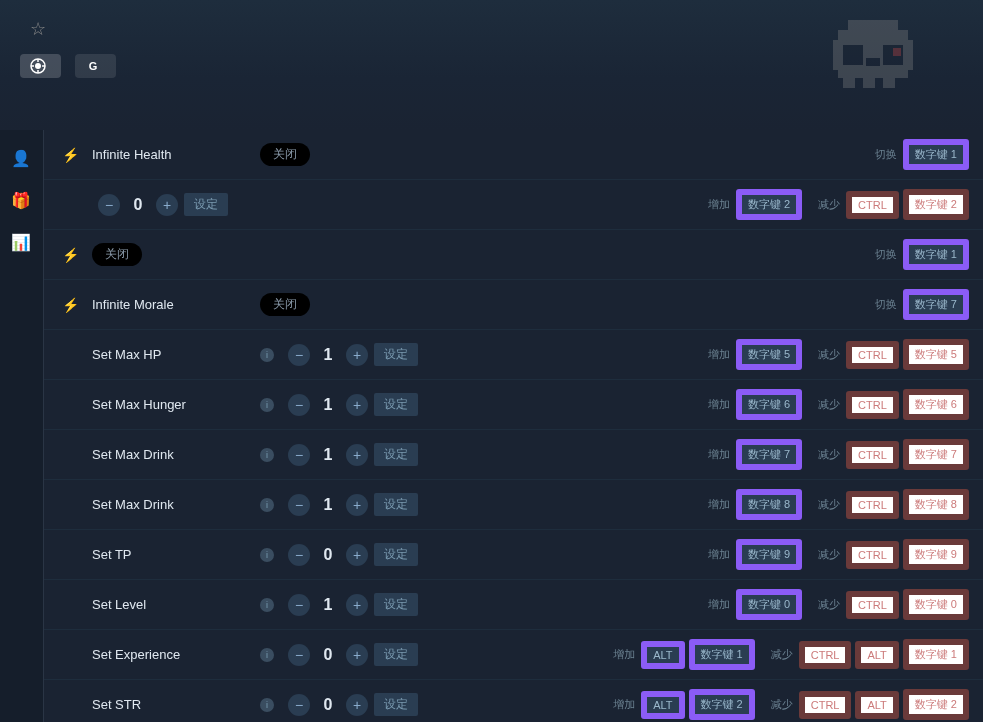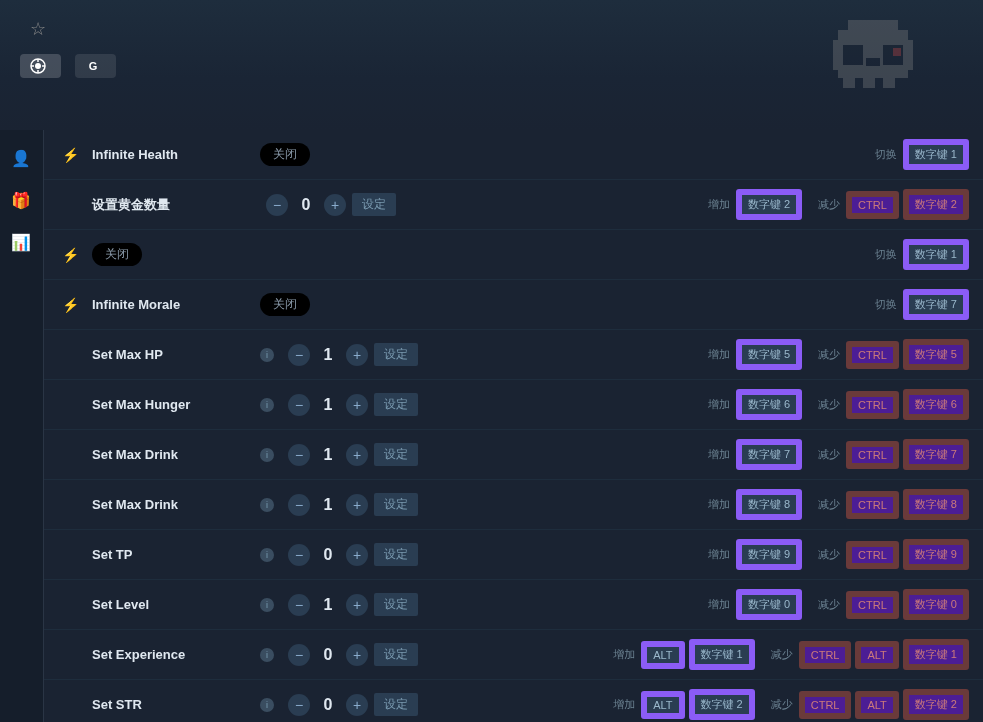--- a/index.html
+++ b/index.html
@@ -167,21 +167,21 @@
     }
 
     .cheat-name {
       min-width: 160px;
       font-weight: 600;
       color: #e0e8f0;
       font-size: 13px;
     }
 
     .cheat-name.bold {
-      font-weight: 700;
+      font-weight: 400;
     }
 
     .info-icon {
       width: 14px;
       height: 14px;
       border-radius: 50%;
       background: #3a4d60;
       color: #7a9ab0;
       font-size: 9px;
       display: inline-flex;
@@ -266,21 +266,21 @@
       background: #2a3d52;
       border: 6px solid #8b5cf6;
       border-radius: 3px;
       padding: 2px 6px;
       font-size: 11px;
       color: #9ab8cc;
       white-space: nowrap;
     }
 
     .key-badge.red {
-      background: #4c1d95;
+      background: #ffffff;
       border-color: #6a3a3a;
       color: #cc7a7a;
       text-align: center;
     }
   </style>
 </head>
 <body>
 
 <div class="header">
   <div class="game-title">
@@ -351,21 +351,20 @@
         <span class="cheat-name bold">Infinite Health</span>
         <button class="toggle-btn">关闭</button>
         <div class="spacer"></div>
         <div class="hotkey-area">
           <span class="hotkey-label">切换</span>
           <span class="key-badge">数字键 1</span>
         </div>
       </div>
       <div class="cheat-row">
         <span class="cheat-row-icon" style="color: transparent;"></span>
-        <span class="cheat-name bold">设置黄金数量</span>
         <div class="numeric-control">
           <button class="num-btn">−</button>
           <span class="num-value">0</span>
           <button class="num-btn">+</button>
           <button class="set-btn">设定</button>
         </div>
         <div class="spacer"></div>
         <div class="hotkey-area">
           <span class="hotkey-label">增加</span>
           <span class="key-badge">数字键 2</span>

